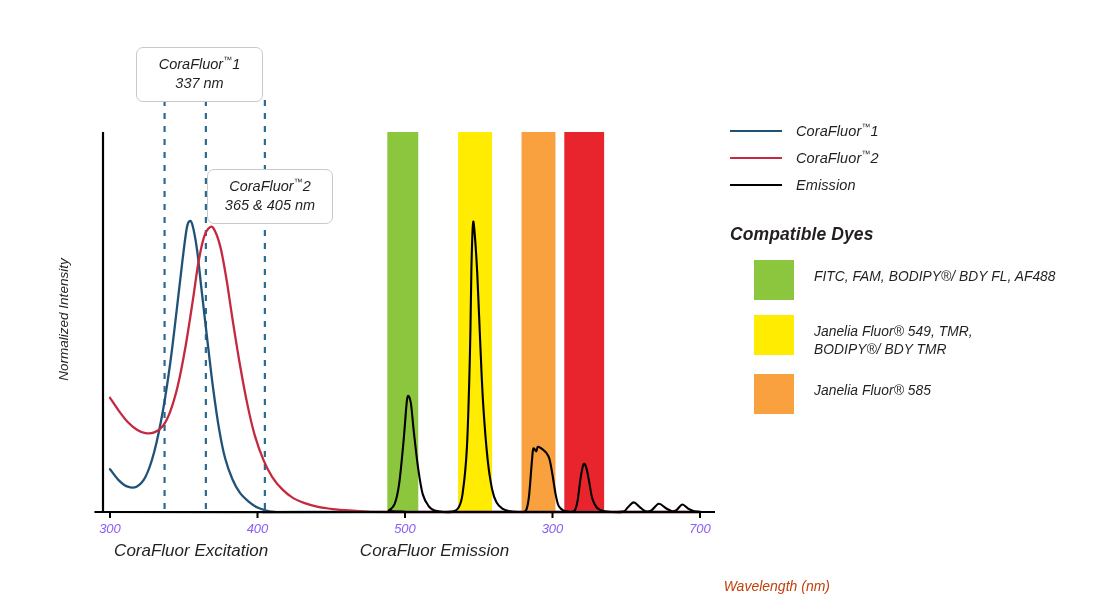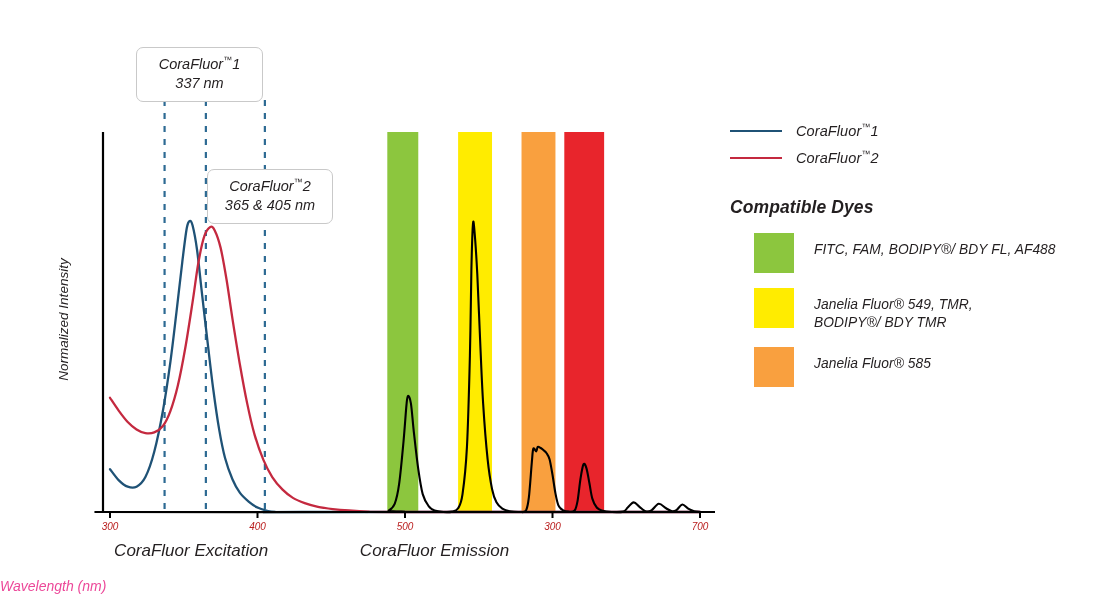--- a/index.html
+++ b/index.html
@@ -19,23 +19,23 @@
   .dye-swatch{width:40px;height:40px;flex:0 0 40px;margin-right:20px;}
   .dye-label{font-size:13.8px;color:#231f20;line-height:1.32;padding-top:8px;letter-spacing:0.05px;white-space:pre-line;}
   .callout{
     position:absolute;background:#ffffff;border:1px solid #c9c9c9;border-radius:7px;
     text-align:center;font-size:14.5px;color:#231f20;line-height:1.32;
     box-sizing:border-box;padding:7px 10px 8px 10px;
   }
   .callout sup{font-size:9px;vertical-align:super;line-height:0;}
   #callout-1{left:136px;top:35px;width:127px;}
   #callout-2{left:207px;top:157px;width:126px;}
-  .axis-tick-label{position:absolute;font-size:10px;color:#b91c1c;text-align:center;width:60px;}
+  .axis-tick-label{position:absolute;font-size:13px;color:#8b5cf6;text-align:center;width:60px;}
   .axis-section-label{position:absolute;font-size:17px;color:#231f20;text-align:center;}
-  #xaxis-title{position:absolute;left:0;top:566px;width:830px;text-align:left;font-size:14px;color:#ec4899;}
+  #xaxis-title{position:absolute;left:0;top:566px;width:830px;text-align:right;font-size:14px;color:#c2410c;}
   #yaxis-title{
     position:absolute;left:-22px;top:300px;width:170px;text-align:center;font-size:13.5px;color:#231f20;
     transform:rotate(-90deg);transform-origin:center center;
   }
 </style>
 </head>
 <body>
 
 <div id="figure">
 
@@ -86,20 +86,24 @@
   <div class="legend-block">
     <div id="legend-lines">
         <div class="legend-line-row">
           <span class="legend-swatch-line" style="border-top-color: rgb(31, 82, 118);"></span>
           <span class="legend-line-label"><span>CoraFluor</span><sup>™</sup><span>1</span></span>
         </div>
         <div class="legend-line-row">
           <span class="legend-swatch-line" style="border-top-color: rgb(196, 41, 63);"></span>
           <span class="legend-line-label"><span>CoraFluor</span><sup>™</sup><span>2</span></span>
         </div>
+        <div class="legend-line-row">
+          <span class="legend-swatch-line" style="border-top-color: rgb(0, 0, 0);"></span>
+          <span class="legend-line-label"><span>Emission</span></span>
+        </div>
       </div>
     <div class="dyes-title">Compatible Dyes</div>
     <div id="legend-dyes">
         <div class="dye-row">
           <div class="dye-swatch" style="background: rgb(140, 198, 62);"></div>
           <div class="dye-label">FITC, FAM, BODIPY®/ BDY FL, AF488</div>
         </div>
         <div class="dye-row">
           <div class="dye-swatch" style="background: rgb(255, 236, 0);"></div>
           <div class="dye-label">Janelia Fluor® 549, TMR,

